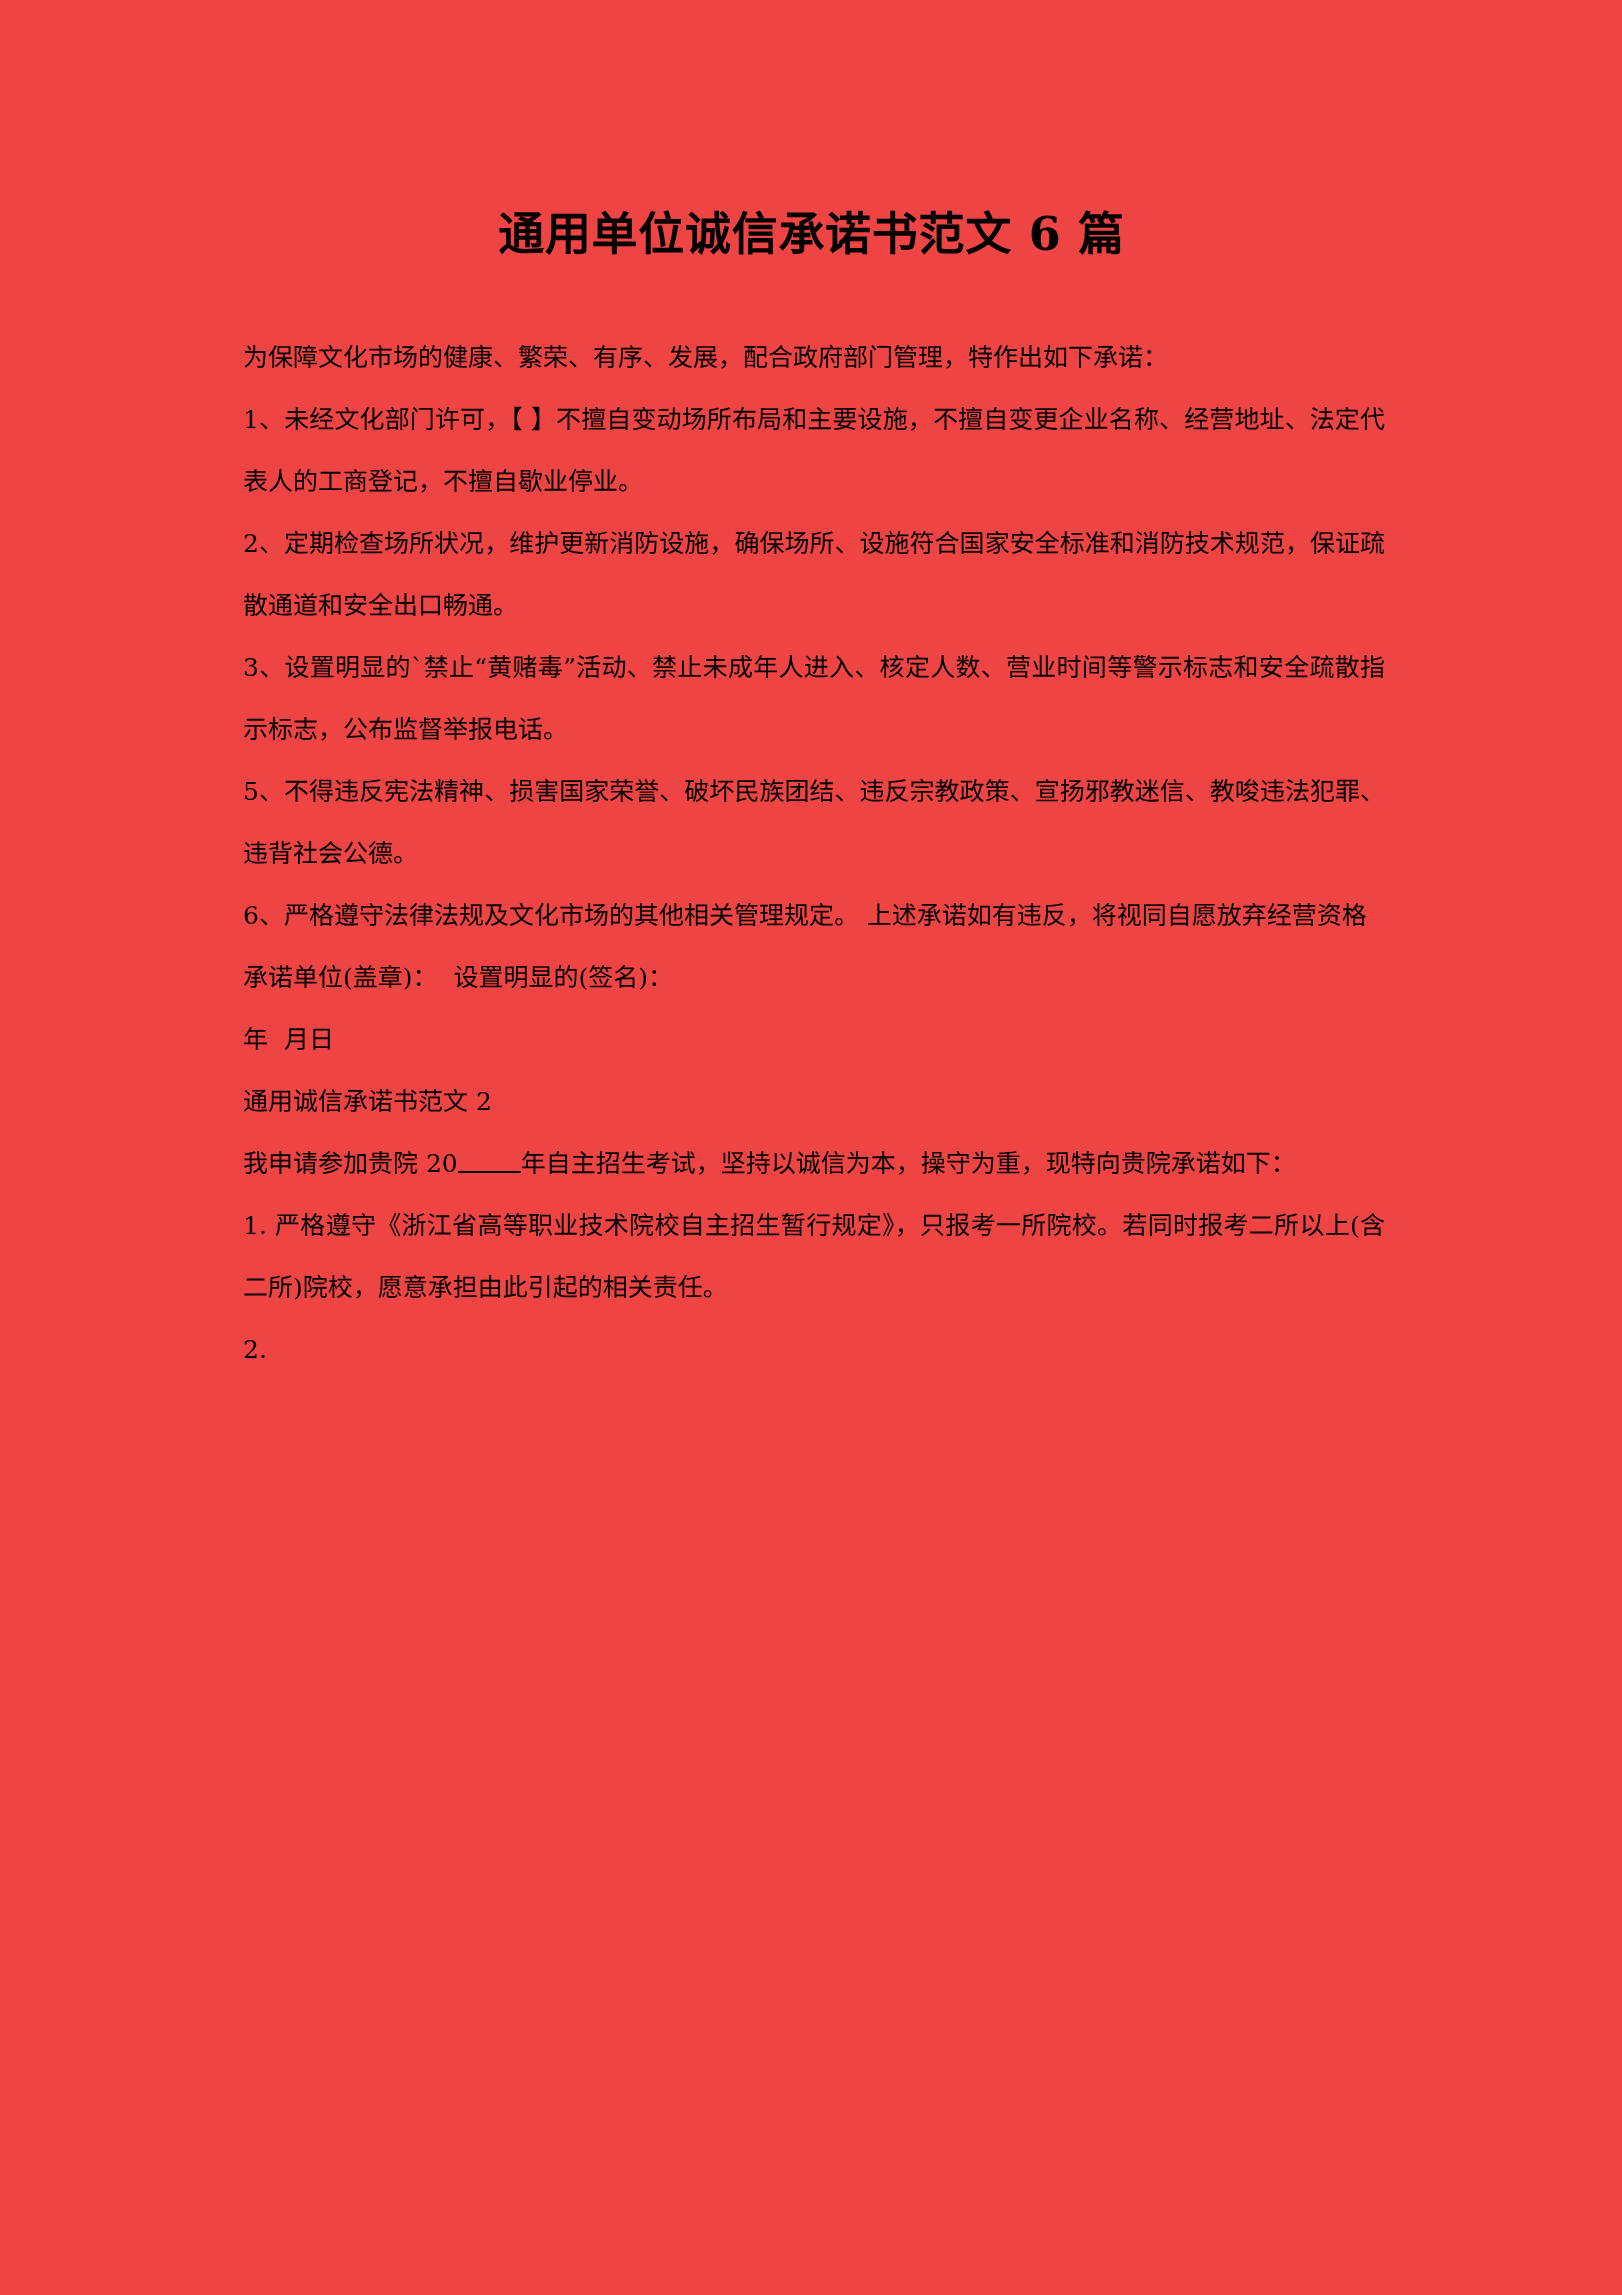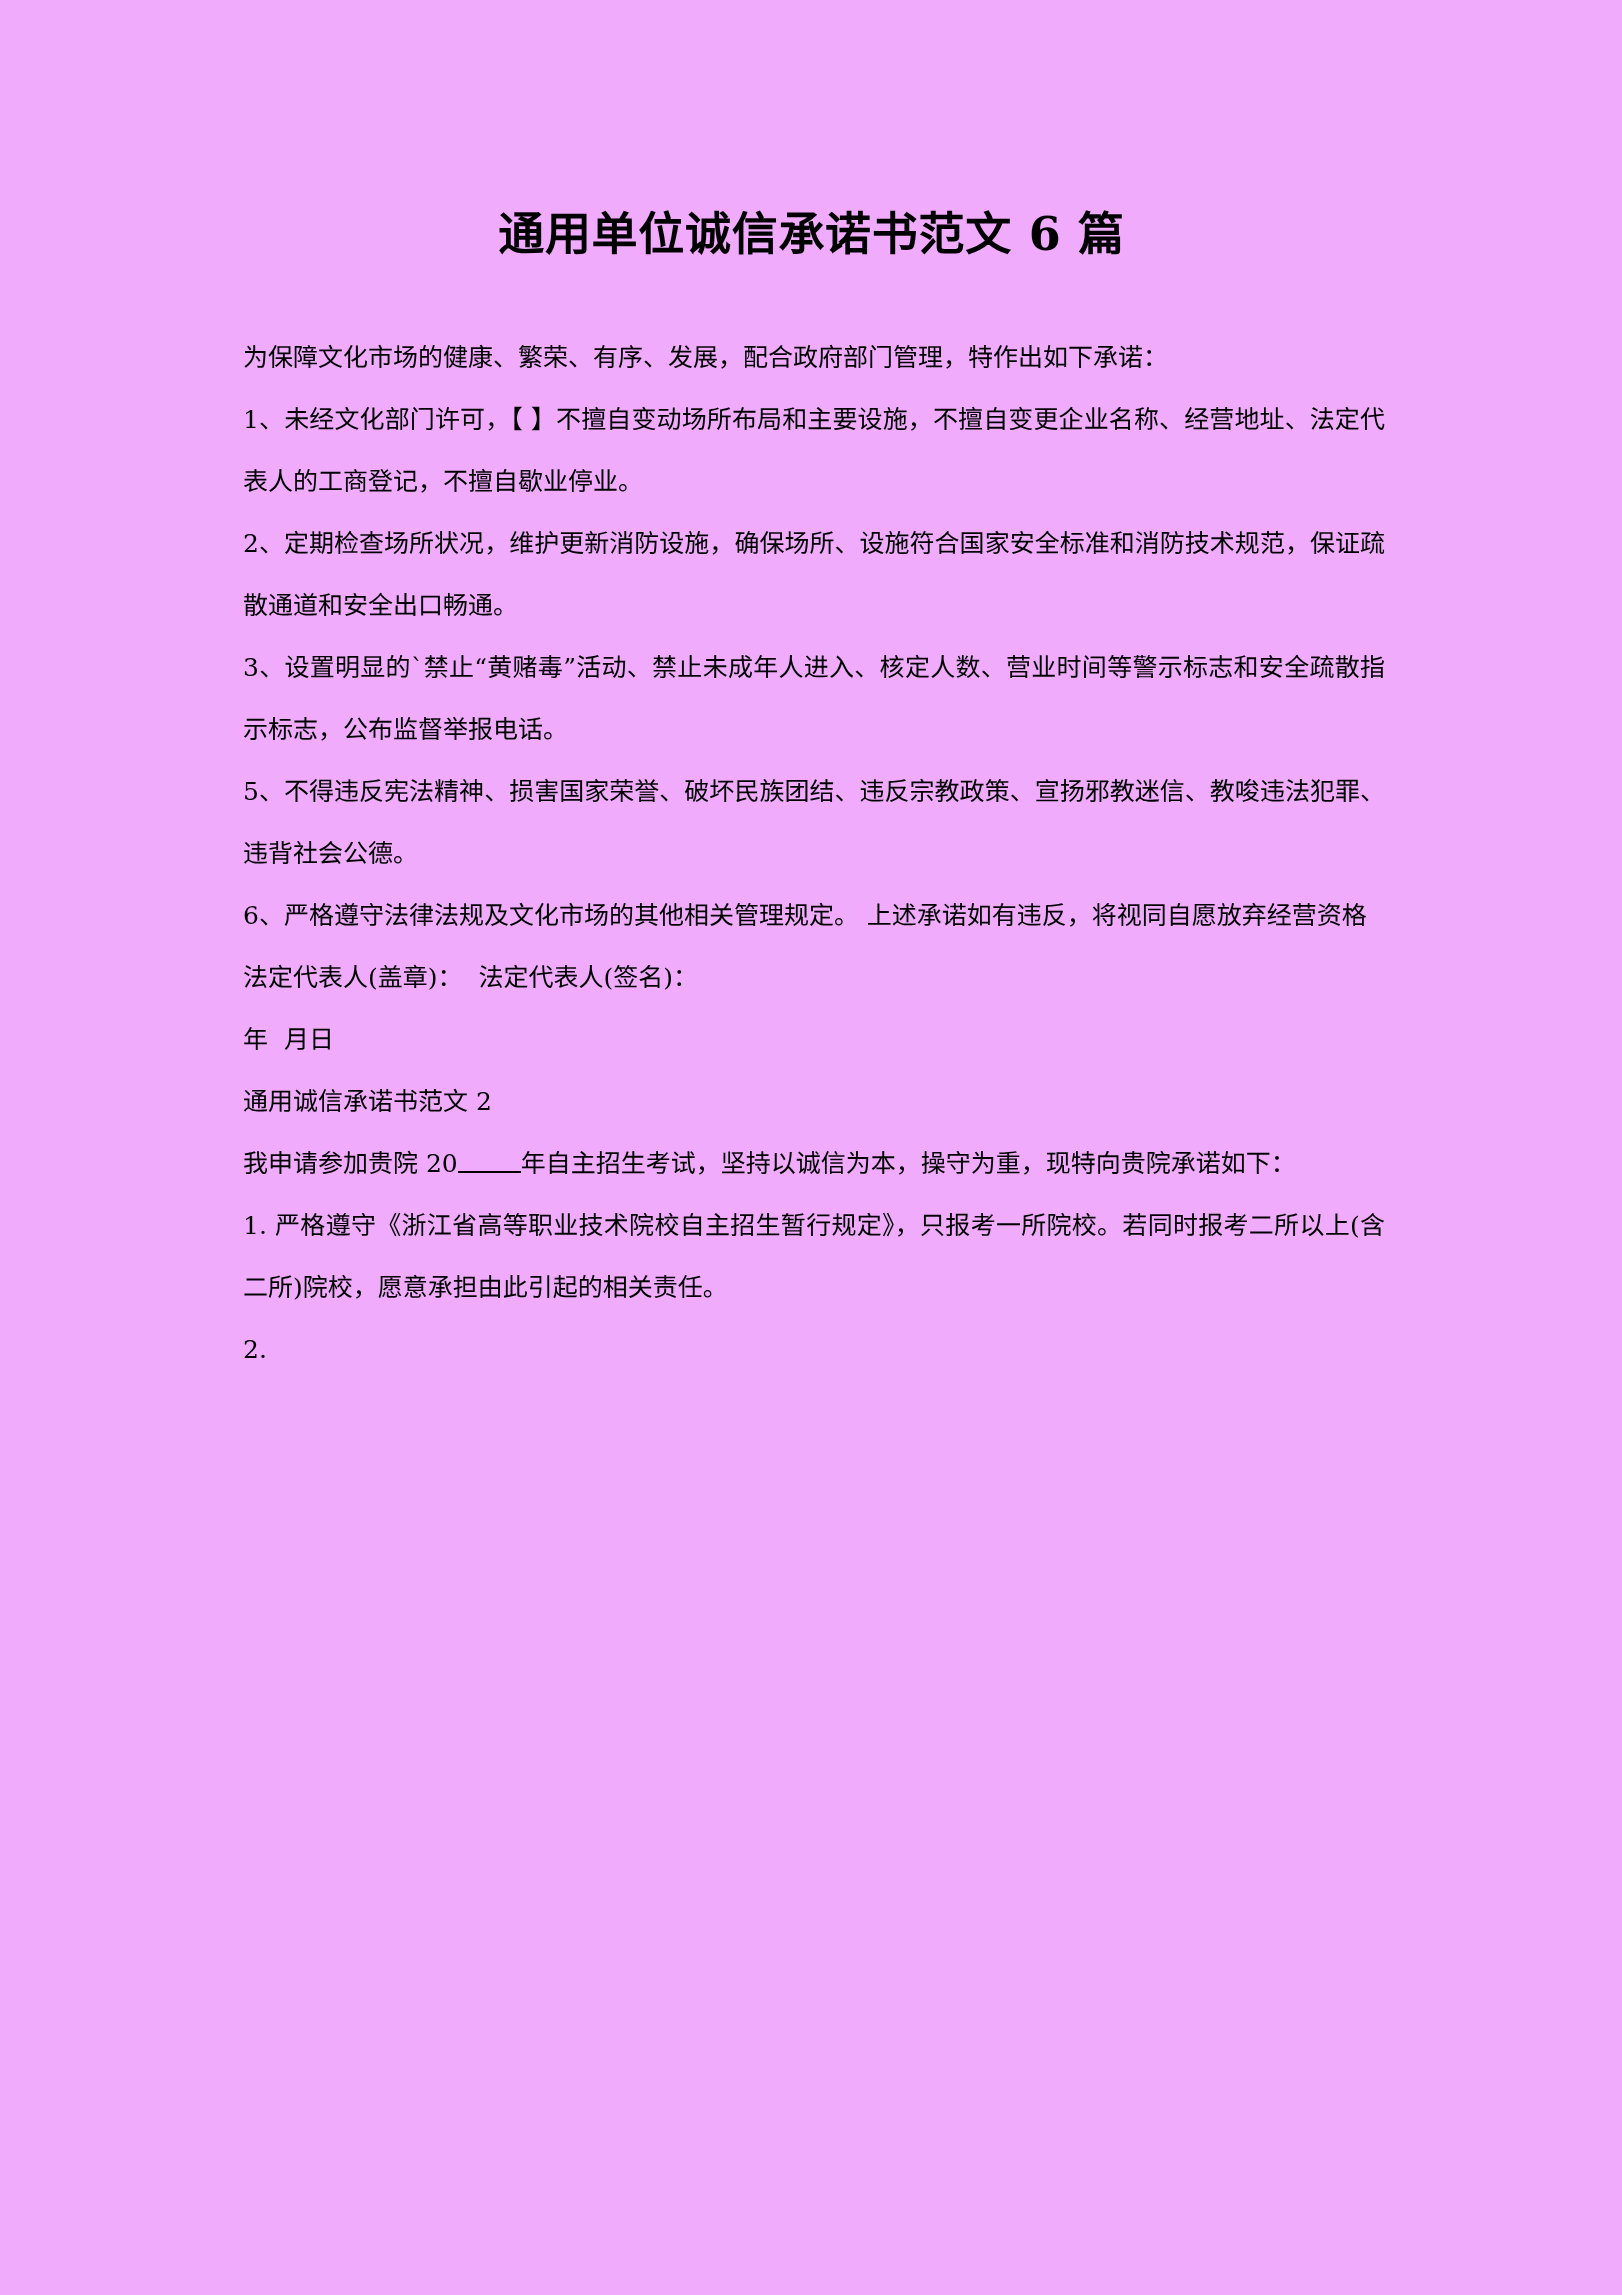--- a/index.html
+++ b/index.html
@@ -5,21 +5,21 @@
 <style>
   html, body {
     margin: 0;
     padding: 0;
     background: #ffffff;
   }
   .page {
     position: relative;
     width: 1623px;
     height: 2295px;
-    background: #f0abfc;
+    background: #ef4444;
     box-sizing: border-box;
     overflow: hidden;
     font-family: "DejaVu Serif", "Liberation Serif", serif;
     color: #000000;
   }
   .doc-title {
     position: absolute;
     left: 0;
     top: 175px;
     width: 1623px;
@@ -75,21 +75,21 @@
 
     <p class="para">2、定期检查场所状况，维护更新消防设施，确保场所、设施符合国家安全标准和消防技术规范，保证疏散通道和安全出口畅通。</p>
 
     <p class="para">3、设置明显的`禁止“黄赌毒”活动、禁止未成年人进入、核定人数、营业时间等警示标志和安全疏散指示标志，公布监督举报电话。</p>
 
 
     <p class="para">5、不得违反宪法精神、损害国家荣誉、破坏民族团结、违反宗教政策、宣扬邪教迷信、教唆违法犯罪、违背社会公德。</p>
 
     <p class="para">6、严格遵守法律法规及文化市场的其他相关管理规定。 上述承诺如有违反，将视同自愿放弃经营资格</p>
 
-    <p class="para nowrap-line">法定代表人(盖章)：  法定代表人(签名)：</p>
+    <p class="para nowrap-line">承诺单位(盖章)：  设置明显的(签名)：</p>
 
     <p class="para nowrap-line">年  月日</p>
 
     <p class="para nowrap-line">通用诚信承诺书范文 2</p>
 
     <p class="para"><span>我申请参加贵院 20</span><span class="blank-fill"></span><span>年自主招生考试，坚持以诚信为本，操守为重，现特向贵院承诺如下：</span></p>
 
     <p class="para">1. 严格遵守《浙江省高等职业技术院校自主招生暂行规定》，只报考一所院校。若同时报考二所以上(含二所)院校，愿意承担由此引起的相关责任。</p>
 
     <p class="para nowrap-line">2.</p>

